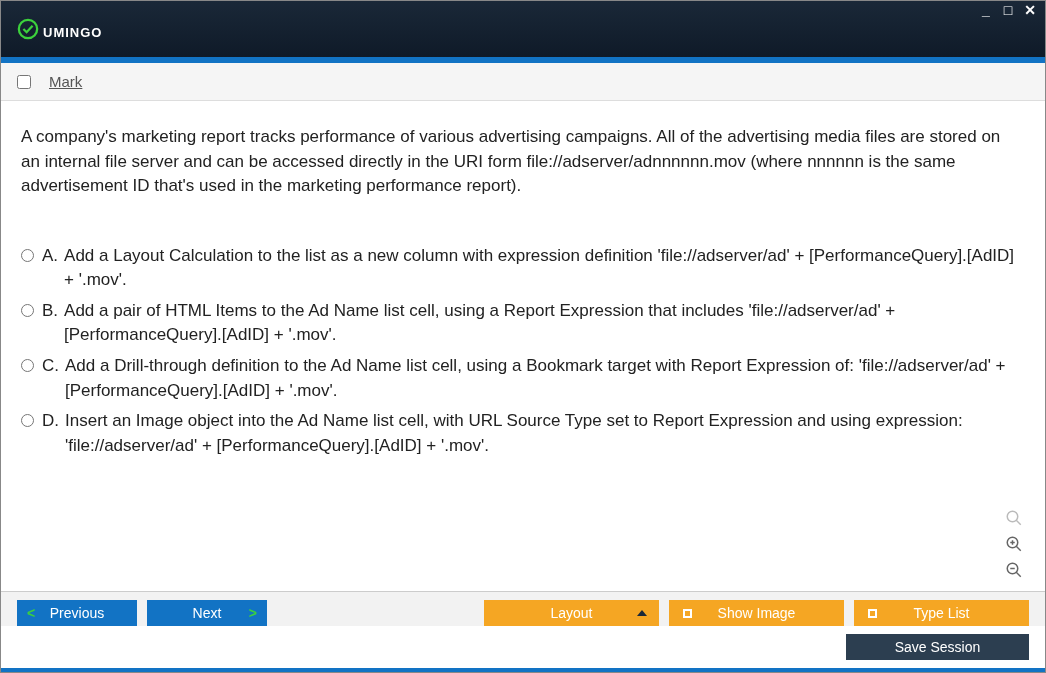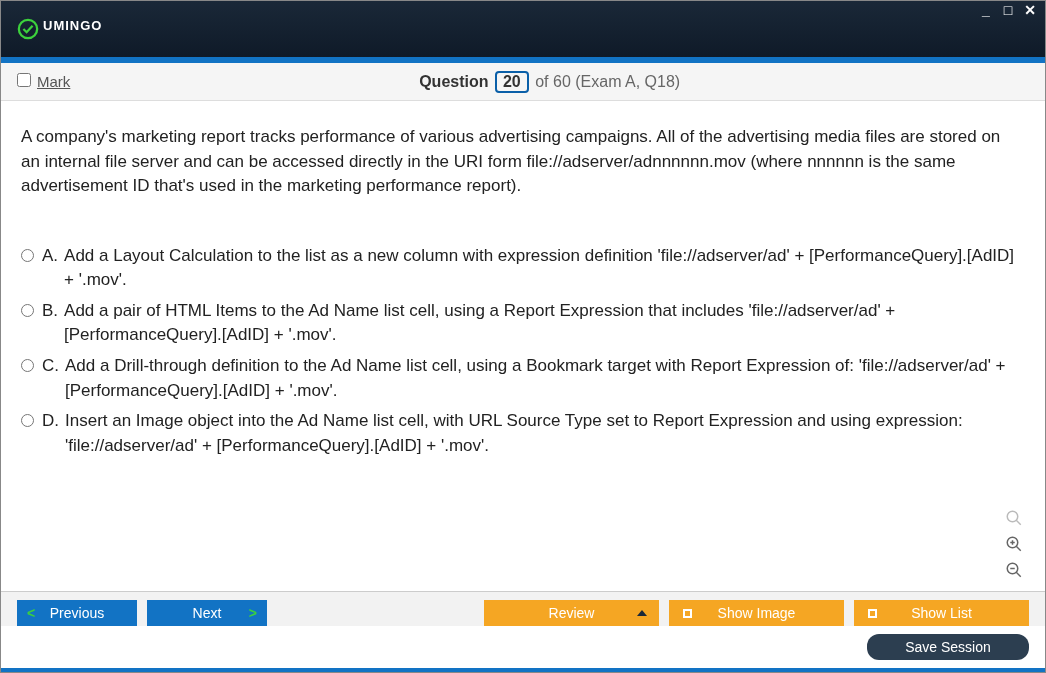--- a/index.html
+++ b/index.html
@@ -1,27 +1,27 @@
 <!DOCTYPE html>
 <html><head>
 <meta charset="utf-8">
 <style>
 * { margin: 0; padding: 0; box-sizing: border-box; }
 body { font-family: Arial, sans-serif; background: #fff; width: 1046px; height: 673px; overflow: hidden; }
 .window { width: 1046px; height: 673px; border: 1px solid #888; display: flex; flex-direction: column; }
 .titlebar { background: linear-gradient(#1a2838, #0f1a28); color: #fff; height: 56px; display: flex; align-items: center; position: relative; padding: 0 16px; }
-.logo { display: flex; align-items: flex-start; font-weight: bold; font-size: 13px; letter-spacing: 1px; }
+.logo { display: flex; align-items: flex-end; font-weight: bold; font-size: 13px; letter-spacing: 1px; }
 .logo-icon { width: 22px; height: 22px; margin-right: 4px; position: relative; }
 .logo-icon svg { display: block; }
 .title-text { position: absolute; left: 50%; transform: translateX(-50%); font-size: 16px; }
 .win-controls { position: absolute; right: 6px; top: 2px; display: flex; gap: 4px; }
 .win-btn { color: #fff; font-size: 14px; font-weight: bold; width: 18px; text-align: center; cursor: pointer; line-height: 14px; }
 .blue-divider { height: 6px; background: #1273c4; }
 .question-bar { background: #f5f5f5; border-bottom: 1px solid #ddd; height: 38px; display: flex; align-items: center; padding: 0 16px; color: #555; }
-.mark-check { display: flex; gap: 6px; font-size: 15px; }
+.mark-check { display: flex; align-items: center; gap: 18px; font-size: 15px; }
 .mark-check input { width: 14px; height: 14px; }
 .mark-check span { text-decoration: underline; }
 .question-nav { flex: 1; text-align: center; font-size: 16px; color: #666; }
 .question-nav b { color: #333; }
 .q-num-box { display: inline-block; border: 2px solid #0a5fa8; border-radius: 4px; padding: 0 6px; color: #333; font-weight: bold; margin: 0 2px; }
 .content { flex: 1; padding: 24px 24px 12px 20px; font-size: 17px; color: #222; line-height: 1.45; position: relative; overflow: hidden; }
 .prompt { margin-bottom: 20px; }
 .options { }
 .option { display: flex; margin-bottom: 6px; align-items: flex-start; }
 .option input { margin-top: 5px; margin-right: 8px; flex-shrink: 0; }
@@ -33,21 +33,21 @@
 .toolbar2 { padding: 8px 16px 8px 16px; display: flex; gap: 10px; justify-content: flex-end; }
 .btn { height: 26px; display: inline-flex; align-items: center; justify-content: center; font-size: 14px; color: #fff; cursor: pointer; border: none; position: relative; }
 .btn-blue { background: #1273c4; width: 120px; }
 .btn-blue .arrow { position: absolute; color: #3cd13c; font-size: 14px; font-weight: bold; }
 .btn-blue .arrow.left { left: 10px; }
 .btn-blue .arrow.right { right: 10px; }
 .btn-orange { background: #f5a623; width: 175px; }
 .btn-orange-tall { position: relative; }
 .btn-orange-tall .tri { position: absolute; right: 12px; width: 0; height: 0; border-left: 5px solid transparent; border-right: 5px solid transparent; border-bottom: 6px solid #1a2838; }
 .btn-orange .square { width: 9px; height: 9px; border: 2px solid #fff; position: absolute; left: 14px; }
-.btn-dark { background: #2c3e50; width: 162px; border-radius: 12px; }
+.btn-dark { background: #2c3e50; width: 183px; }
 .spacer { flex: 1; }
 .bottom-border { height: 4px; background: #1273c4; }
 </style>
 </head>
 <body>
 
 <div class="window">
   <div class="titlebar">
     <div class="logo">
       <span class="logo-icon">
@@ -64,25 +64,20 @@
       <span class="win-btn">✕</span>
     </div>
   </div>
   <div class="blue-divider"></div>
 
   <div class="question-bar">
     <label class="mark-check">
       <input type="checkbox" style="">
       <span>Mark</span>
     </label>
-    <div class="question-nav">
-      <b>Question</b>
-      <span class="q-num-box">20</span>
-      <span>of 60 (Exam A, Q18)</span>
-    </div>
   </div>
 
   <div class="content">
     <div class="prompt">
       <p>A company's marketing report tracks performance of various advertising campaigns. All of the advertising media files are stored on an internal file server and can be accessed directly in the URI form file://adserver/adnnnnnn.mov (where nnnnnn is the same advertisement ID that's used in the marketing performance report).</p>
       <br>
     </div>
     <div class="options">
       <div class="option">
         <input type="radio" name="ans" style="">
@@ -134,30 +129,30 @@
     <button class="btn btn-blue">
       <span class="arrow left">&lt;</span>
       <span>Previous</span>
     </button>
     <button class="btn btn-blue">
       <span>Next</span>
       <span class="arrow right">&gt;</span>
     </button>
     <div class="spacer"></div>
     <button class="btn btn-orange btn-orange-tall">
-      <span>Review</span>
+      <span>Layout</span>
       <span class="tri"></span>
     </button>
     <button class="btn btn-orange">
       <span class="square"></span>
       <span>Show Image</span>
     </button>
     <button class="btn btn-orange">
       <span class="square"></span>
-      <span>Show List</span>
+      <span>Type List</span>
     </button>
   </div>
   <div class="toolbar2">
     <button class="btn btn-dark">
       <span>Save Session</span>
     </button>
   </div>
   <div class="bottom-border"></div>
 </div>
 

